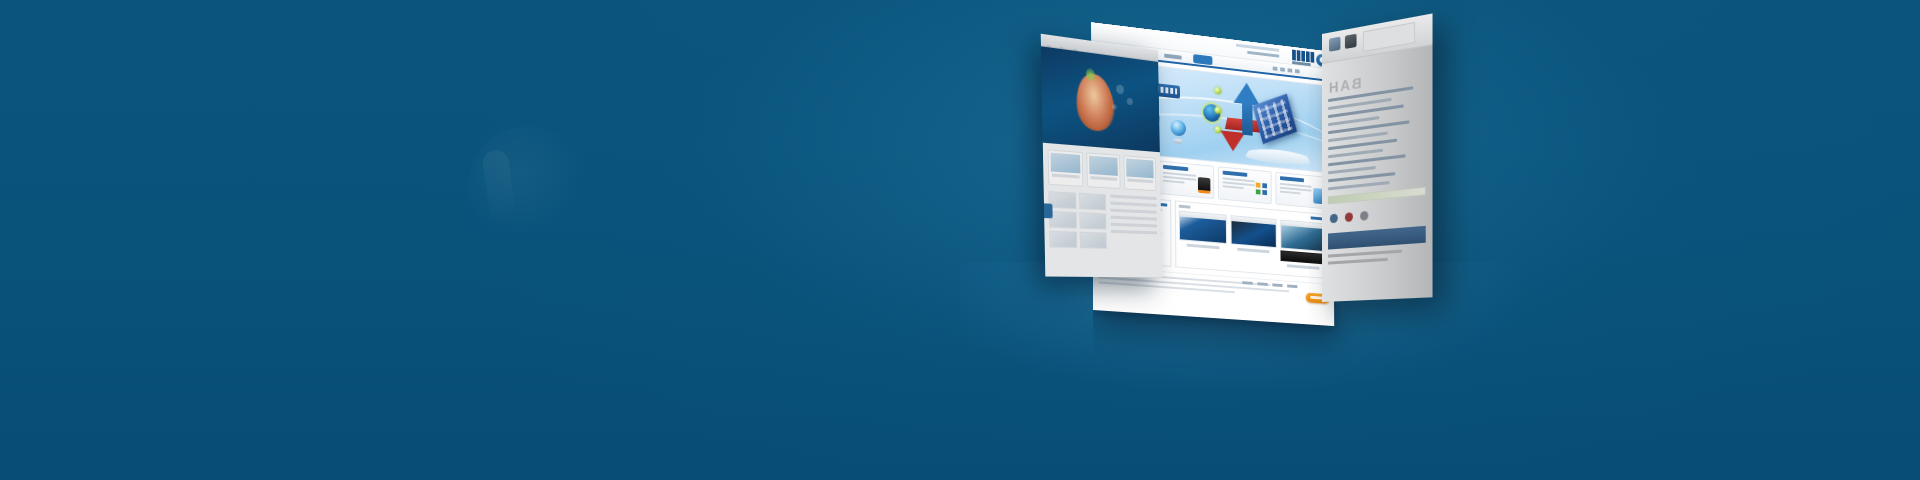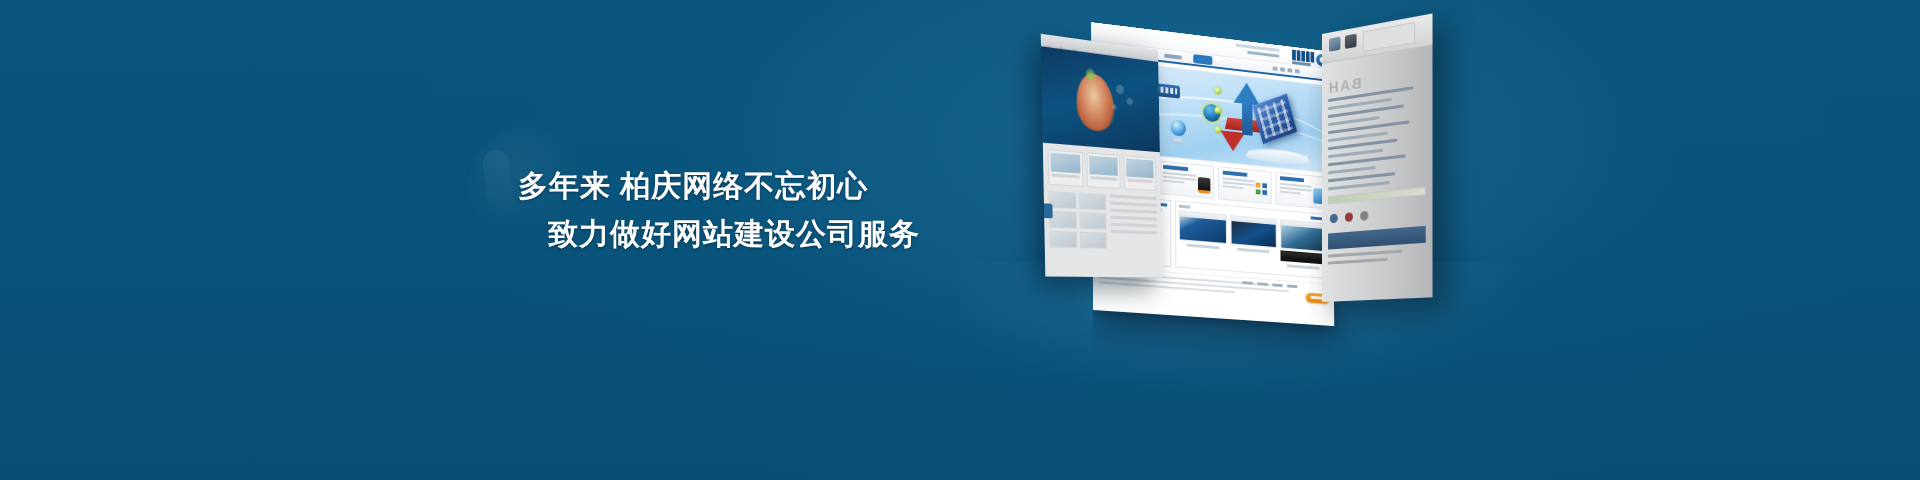--- a/index.html
+++ b/index.html
@@ -268,22 +268,20 @@
 </head>
 <body>
 
 <div class="banner">
 
   <div class="ground"></div>
   <div class="wm"></div>
   <div class="wm2"></div>
 
   <div class="copy">
-    <div class="line line1">多年来 柏庆网络不忘初心</div>
-    <div class="line line2">致力做好网站建设公司服务</div>
   </div>
 
   <div class="screens">
 
     <div class="panel panel-left">
       <div class="pl-chrome">
         <i></i>
         <i></i>
         <i></i>
       </div>

